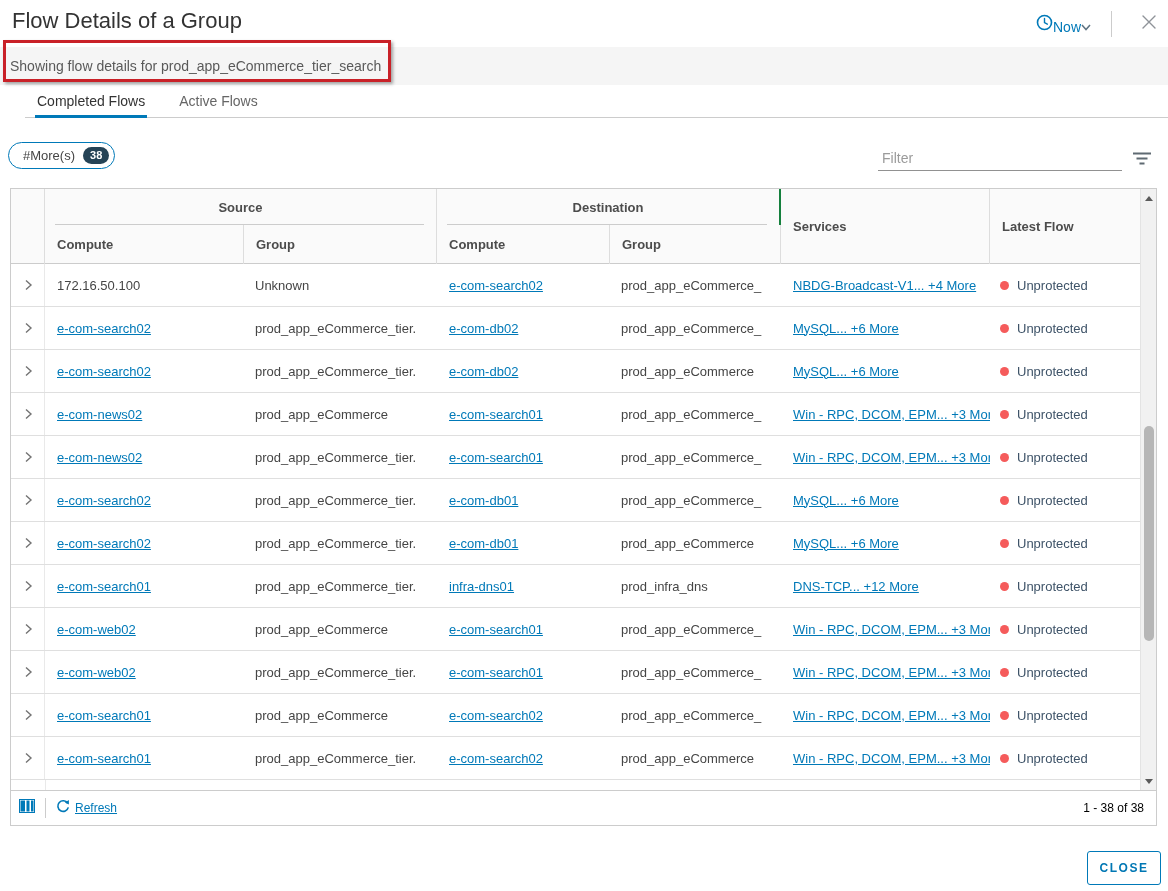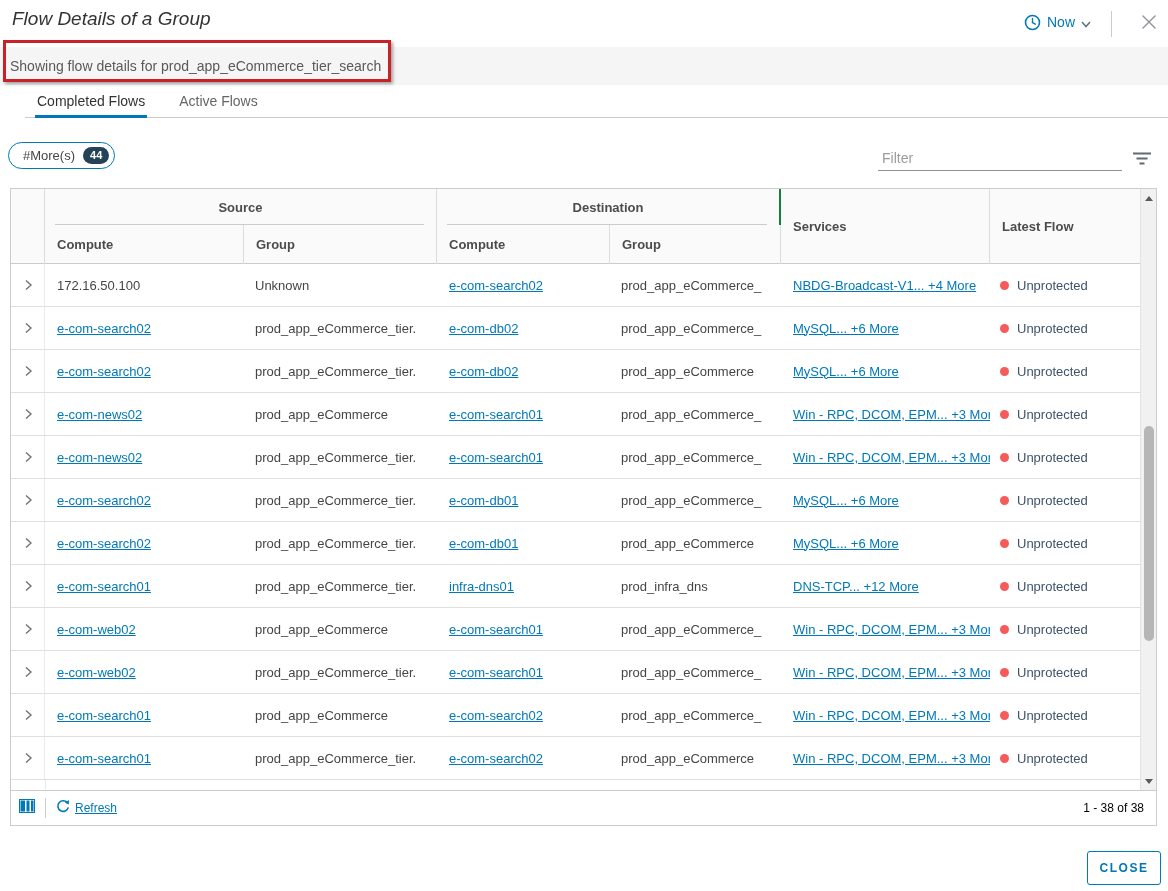--- a/index.html
+++ b/index.html
@@ -13,23 +13,23 @@
     --dot-red:#f55b5b;
     --unprot:#3e5368;
     --annotation:#c92128;
     --badge:#254356;
   }
   *{box-sizing:border-box;margin:0;padding:0;}
   body{font-family:"Liberation Sans","DejaVu Sans",sans-serif;background:#fff;}
   .dialog{position:relative;width:1168px;height:891px;background:#fff;overflow:hidden;}
 
   
-  .dlg-title{position:absolute;left:12px;top:8px;font-size:19px;font-weight:300;color:#333;font-style:italic;}
+  .dlg-title{position:absolute;left:12px;top:8px;font-size:22px;font-weight:300;color:#333;}
   .header-actions{position:absolute;right:8px;top:10px;height:28px;display:flex;align-items:center;}
-  .time-widget{display:flex;align-items:flex-start;gap:6px;cursor:pointer;}
+  .time-widget{display:flex;align-items:flex-end;cursor:pointer;}
   .time-widget .tw-label{color:var(--accent);font-size:14px;}
   .ha-divider{width:1px;height:26px;background:#ccc;margin:0 26px 0 20px;}
   .close-x{display:flex;align-items:center;justify-content:center;width:22px;height:22px;cursor:pointer;}
 
   
   .subtitle-band{position:absolute;left:0;top:47px;width:1168px;height:38px;background:var(--band-bg);display:flex;align-items:center;padding-left:10px;font-size:14px;color:#595959;}
   .annotation-box{position:absolute;left:3px;top:40px;width:388px;height:42px;border:3px solid var(--annotation);box-shadow:2px 2px 3px rgba(60,60,60,.45);z-index:6;pointer-events:none;}
 
   
   .tabs{position:absolute;left:0;top:90px;width:1168px;height:28px;display:flex;align-items:center;border-bottom:1px solid #ccc;padding-left:10px;margin-left:25px;}
@@ -131,21 +131,21 @@
   <div class="subtitle-band">Showing flow details for prod_app_eCommerce_tier_search</div>
   <div class="annotation-box"></div>
 
   <div class="tabs">
     <div class="tab active">Completed Flows</div>
     <div class="tab">Active Flows</div>
   </div>
 
   <div class="flow-pill">
     <span class="fp-label">#More(s)</span>
-    <span class="count-badge">44</span>
+    <span class="count-badge">38</span>
   </div>
   <input class="filter-input" placeholder="Filter" style="">
   <span class="filter-icon">
     <svg width="20" height="13" viewBox="0 0 20 13">
         <path d="M1 1.5 H19 M4.5 6.5 H15.5 M7.5 11.5 H12.5" stroke="#5f6a72" stroke-width="1.8"></path>
       </svg>
   </span>
 
   <div class="table-card">
 

